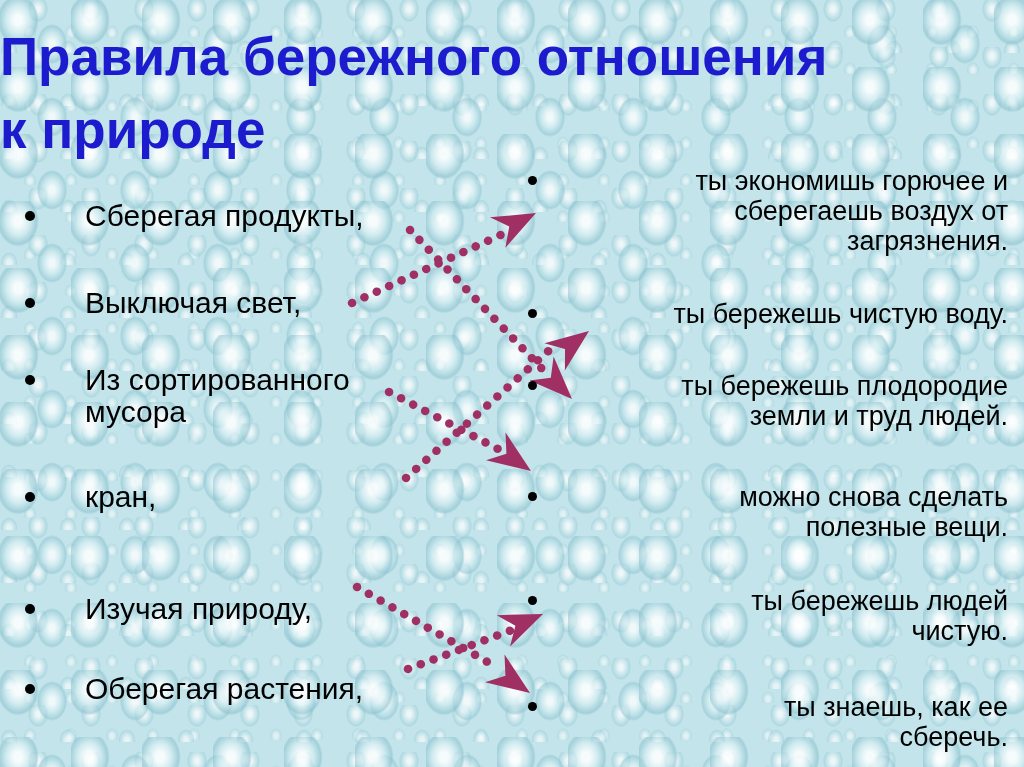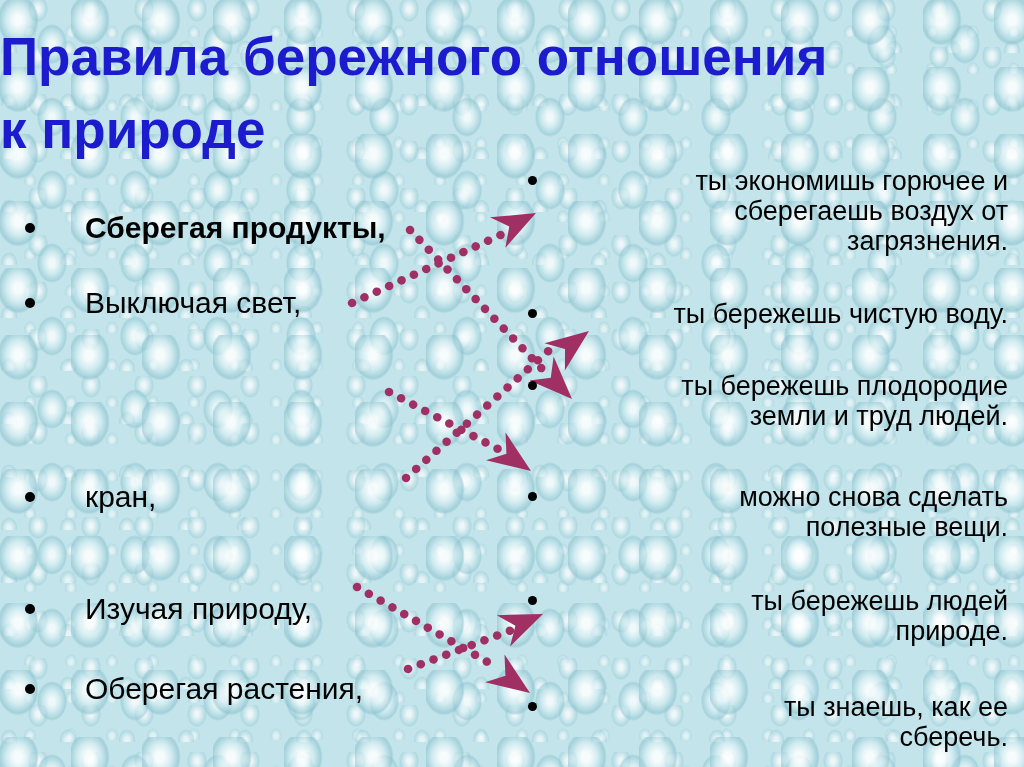--- a/index.html
+++ b/index.html
@@ -82,30 +82,37 @@
     <g>
       <line class="connector-line" x1="357" y1="587" x2="498" y2="668"></line>
       <path class="connector-head" d="M0,0 L-43,-17 L-30,0 L-43,17 Z" transform="translate(530,693) rotate(35)"></path>
     </g>
     <g>
       <line class="connector-line" x1="408" y1="669" x2="512" y2="630"></line>
       <path class="connector-head" d="M0,0 L-43,-17 L-30,0 L-43,17 Z" transform="translate(543,614) rotate(-23)"></path>
     </g>
   </svg>
 
-  <div class="item left-item" style="top:212px;font-weight:bold;">
+  <div class="item left-item" style="top:200px;">
     <span class="bullet"></span>
     <span class="text">
       <span class="line">Сберегая продукты,</span>
     </span>
   </div>
   <div class="item left-item" style="top:287px;">
     <span class="bullet"></span>
     <span class="text">
       <span class="line">Выключая свет,</span>
+    </span>
+  </div>
+  <div class="item left-item" style="top:364px;">
+    <span class="bullet"></span>
+    <span class="text">
+      <span class="line">Из сортированного</span>
+      <span class="line">мусора</span>
     </span>
   </div>
   <div class="item left-item" style="top:481px;">
     <span class="bullet"></span>
     <span class="text">
       <span class="line">кран,</span>
     </span>
   </div>
   <div class="item left-item" style="top:593px;">
     <span class="bullet"></span>
@@ -145,21 +152,21 @@
     <span class="bullet"></span>
     <span class="text">
       <span class="line">можно снова сделать</span>
       <span class="line">полезные вещи.</span>
     </span>
   </div>
   <div class="item right-item" style="top:586px;">
     <span class="bullet"></span>
     <span class="text">
       <span class="line">ты бережешь людей</span>
-      <span class="line">природе.</span>
+      <span class="line">чистую.</span>
     </span>
   </div>
   <div class="item right-item" style="top:692px;">
     <span class="bullet"></span>
     <span class="text">
       <span class="line">ты знаешь, как ее</span>
       <span class="line">сберечь.</span>
     </span>
   </div>
 

